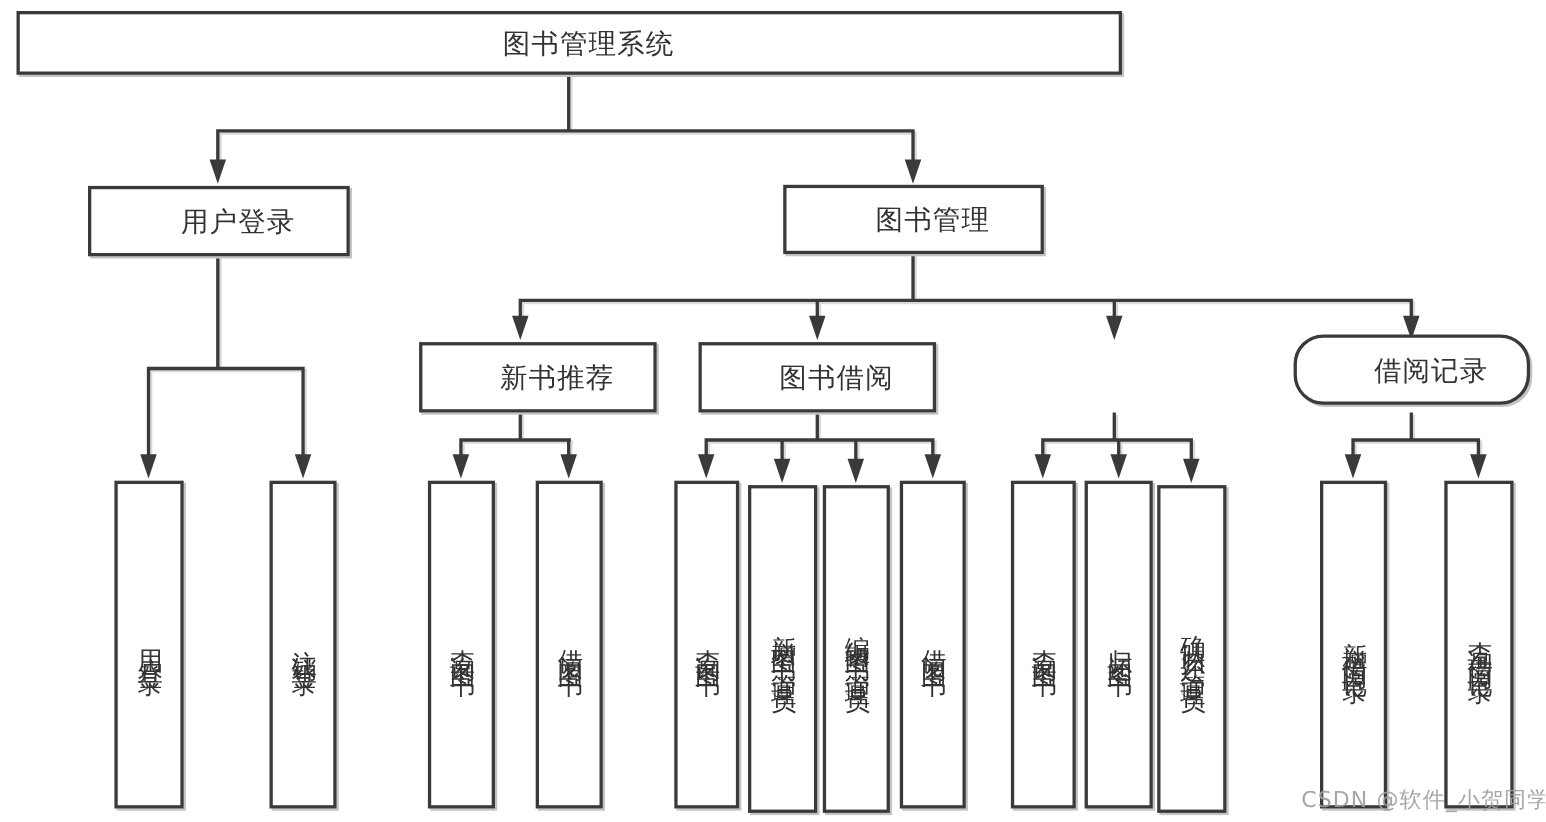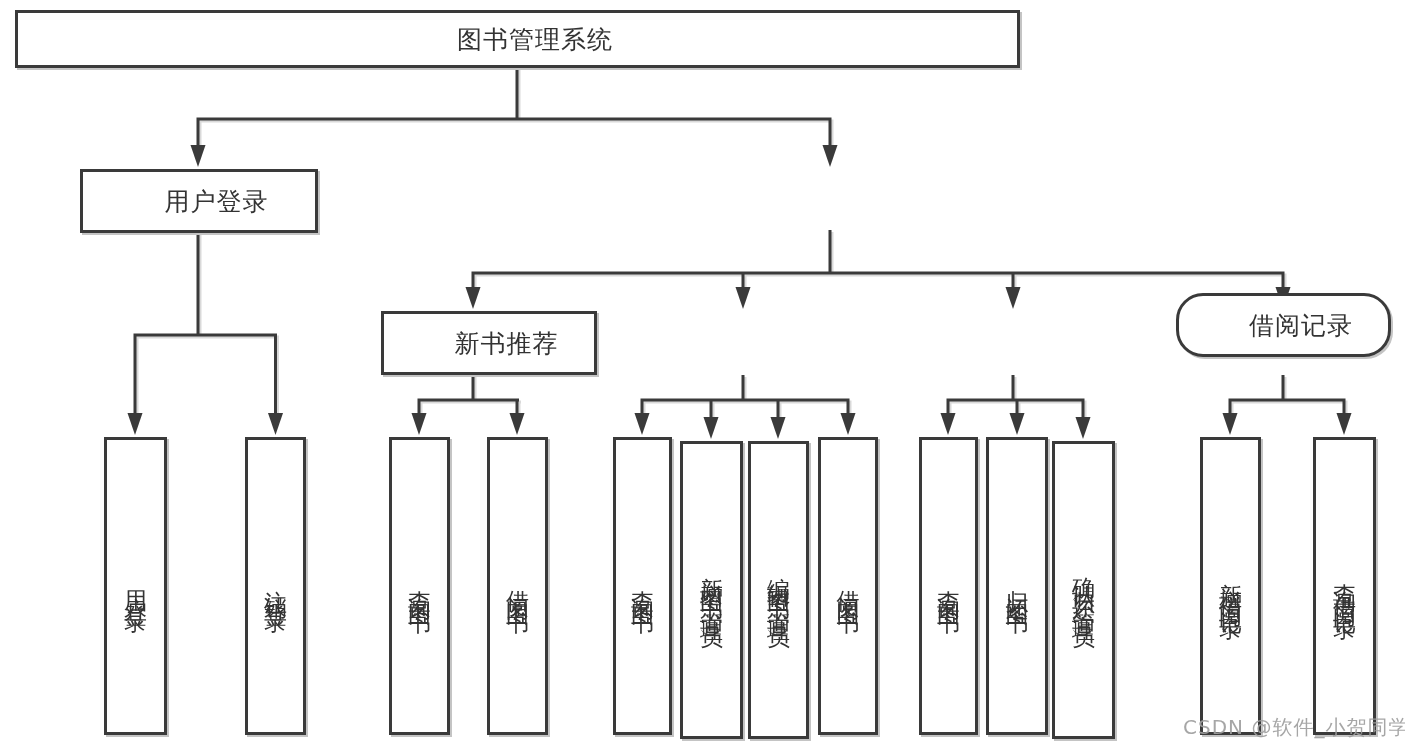--- a/index.html
+++ b/index.html
@@ -98,25 +98,31 @@
     </g>
   </svg>
 
   <div class="hbox" style="left:15px;top:10px;width:1005px;height:58px;">
     <span>图书管理系统</span>
   </div>
 
   <div class="hbox" style="left:80px;top:169px;width:238px;height:64px;">
     <span>用户登录</span>
   </div>
+  <div class="hbox" style="left:712px;top:168px;width:237px;height:63px;">
+    <span>图书管理</span>
+  </div>
 
   <div class="hbox" style="left:365px;top:311px;width:216px;height:64px;margin-left:16px;">
     <span>新书推荐</span>
   </div>
-  <div class="hbox" style="left:1176px;top:293px;width:215px;height:64px;border-radius:27px;">
+  <div class="hbox" style="left:635px;top:311px;width:216px;height:64px;">
+    <span>图书借阅</span>
+  </div>
+  <div class="hbox" style="left:1176px;top:304px;width:215px;height:64px;border-radius:27px;">
     <span>借阅记录</span>
   </div>
 
   <div class="vbox" style="left:104px;top:437px;width:63px;height:298px;">
     <span class="vtext">用户登录</span>
   </div>
   <div class="vbox" style="left:245px;top:437px;width:61px;height:298px;">
     <span class="vtext">注销登录</span>
   </div>
 

